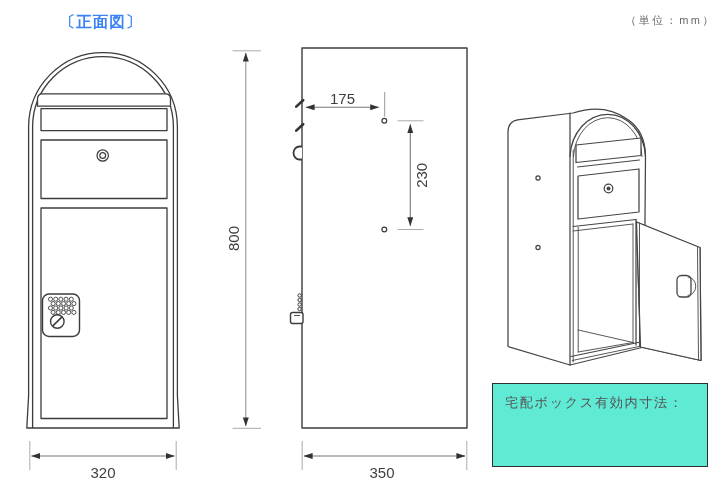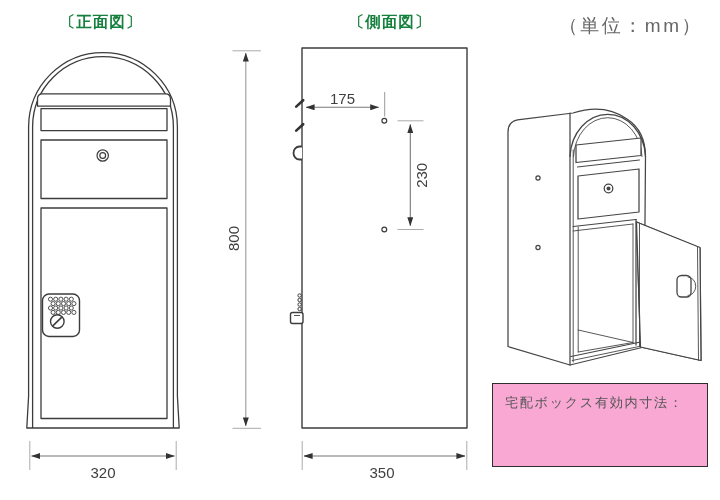--- a/index.html
+++ b/index.html
@@ -2,44 +2,43 @@
 <html><head>
 <meta charset="utf-8">
 <style>
   html,body { margin:0; padding:0; background:#ffffff; }
   .canvas {
     position:relative; width:720px; height:500px; background:#ffffff;
     font-family:"Liberation Sans","DejaVu Sans",sans-serif; overflow:hidden;
   }
   .view-title {
     position:absolute; top:12px; width:130px; text-align:center;
-    font-size:15.5px; font-weight:700; color:#15803d; letter-spacing:1px;
+    font-size:15.5px; font-weight:700; color:#3b82f6; letter-spacing:1px;
   }
   .view-title.front { left:36px; }
   .view-title.side  { left:325px; }
   .unit-note {
-    position:absolute; top:13px; right:17px;
-    font-size:19px; color:#666666; letter-spacing:2.5px;
+    position:absolute; top:13px; right:4px;
+    font-size:11px; color:#666666; letter-spacing:2.5px;
   }
   .spec-box {
     position:absolute; left:492px; top:383px; width:216px; height:84px;
-    box-sizing:border-box; border:1.4px solid #2e2e2e; background:#f9a8d4;
+    box-sizing:border-box; border:1.4px solid #2e2e2e; background:#5eead4;
     padding:6px 0 0 12px; font-size:13.2px; line-height:25px;
     letter-spacing:1.6px; color:#565656;
   }
   svg.art { position:absolute; left:0; top:0; }
   .dim-text { font-size:15px; fill:#3f3f3f; }
 </style>
 </head>
 <body>
 
 <div class="canvas">
 
   <div class="view-title front">〔正面図〕</div>
-  <div class="view-title side">〔側面図〕</div>
   <div class="unit-note">（単位：mm）</div>
 
   <svg class="art" width="720" height="500" viewBox="0 0 720 500">
     <defs>
       <marker id="arw" viewBox="0 0 9 6" refX="8.6" refY="3" markerWidth="9" markerHeight="6" markerUnits="userSpaceOnUse" orient="auto-start-reverse">
         <path d="M0,0 L9,3 L0,6 Z" fill="#333333"></path>
       </marker>
     </defs>
 
     <g stroke="#3c3c3c" fill="none" stroke-width="1.3" stroke-linejoin="round">

